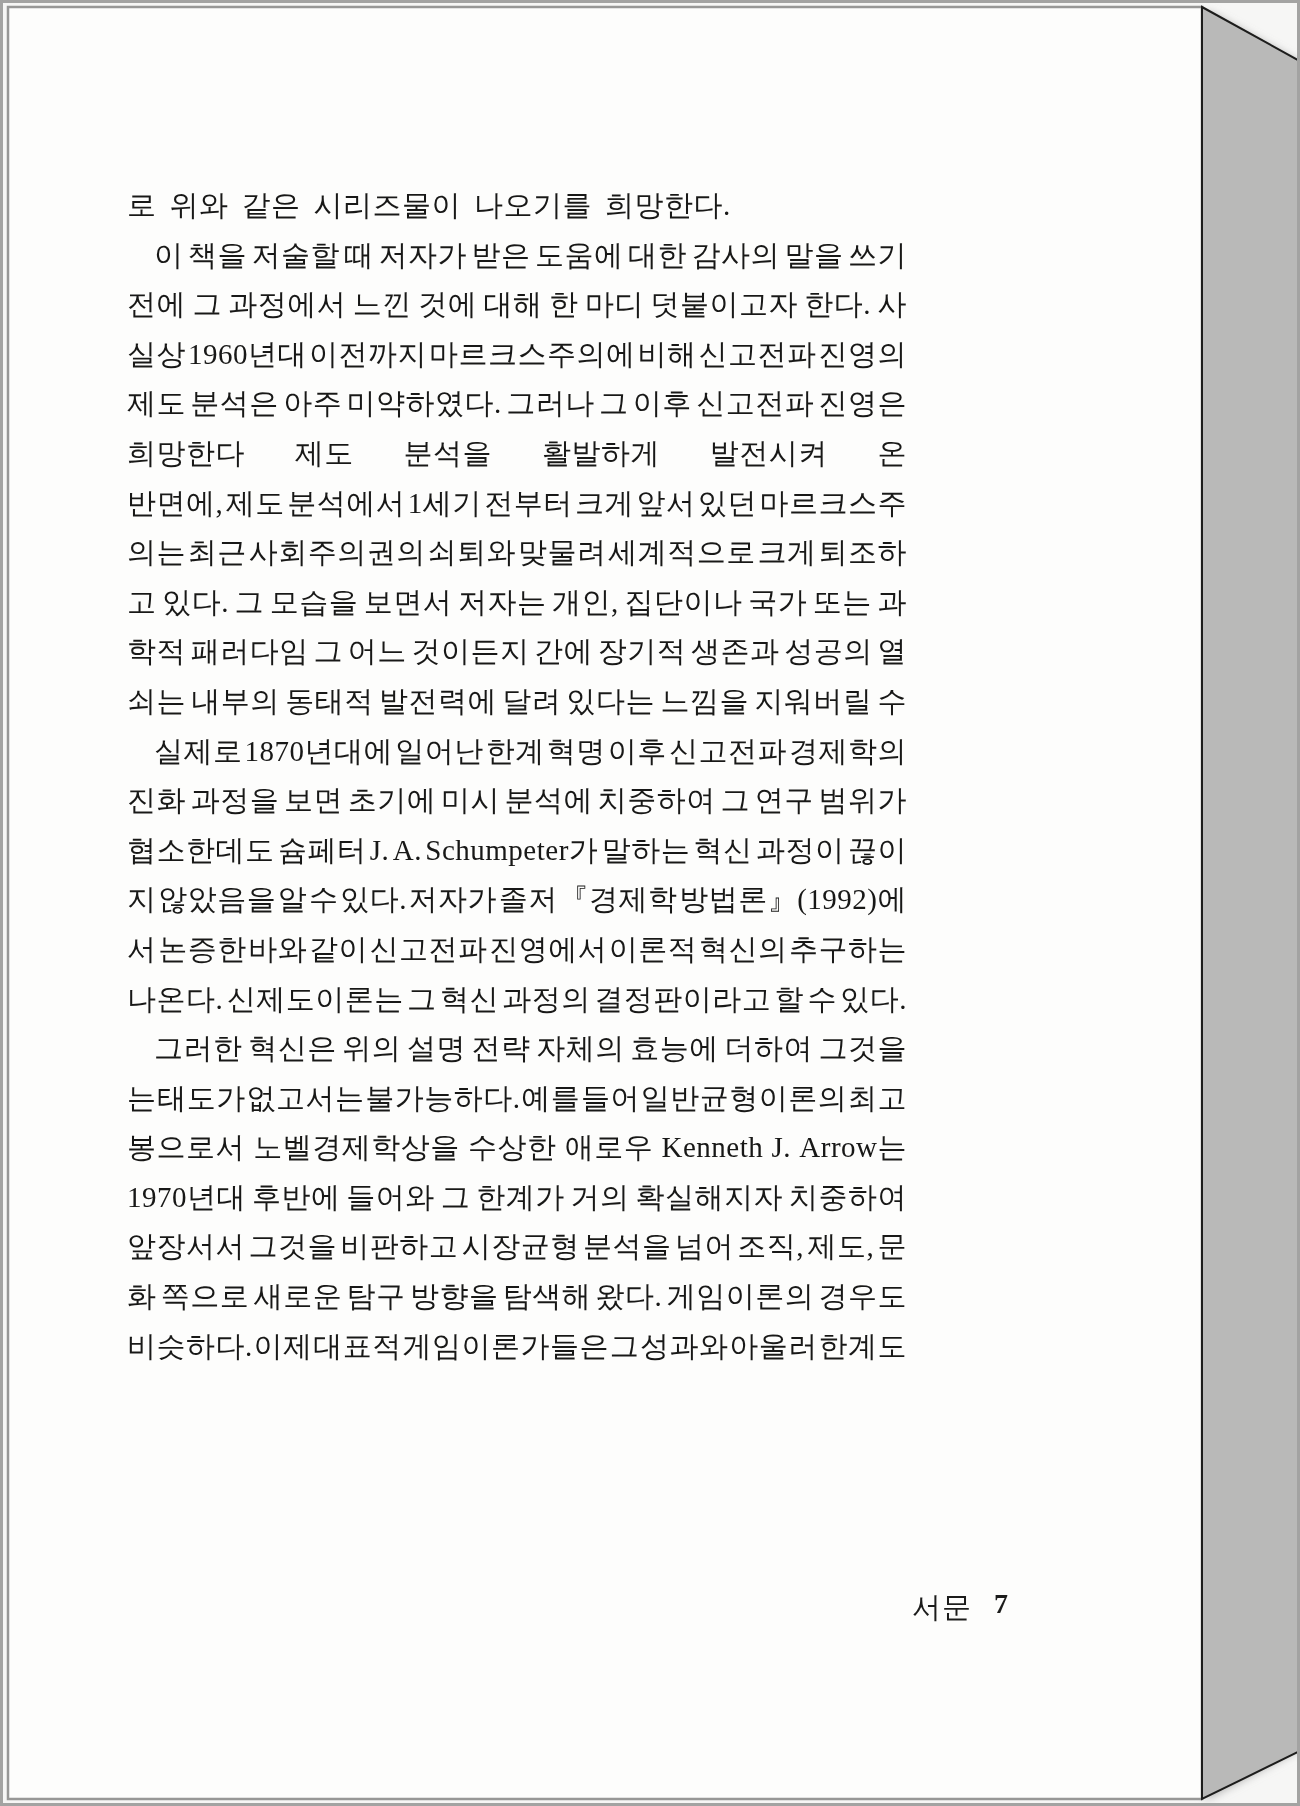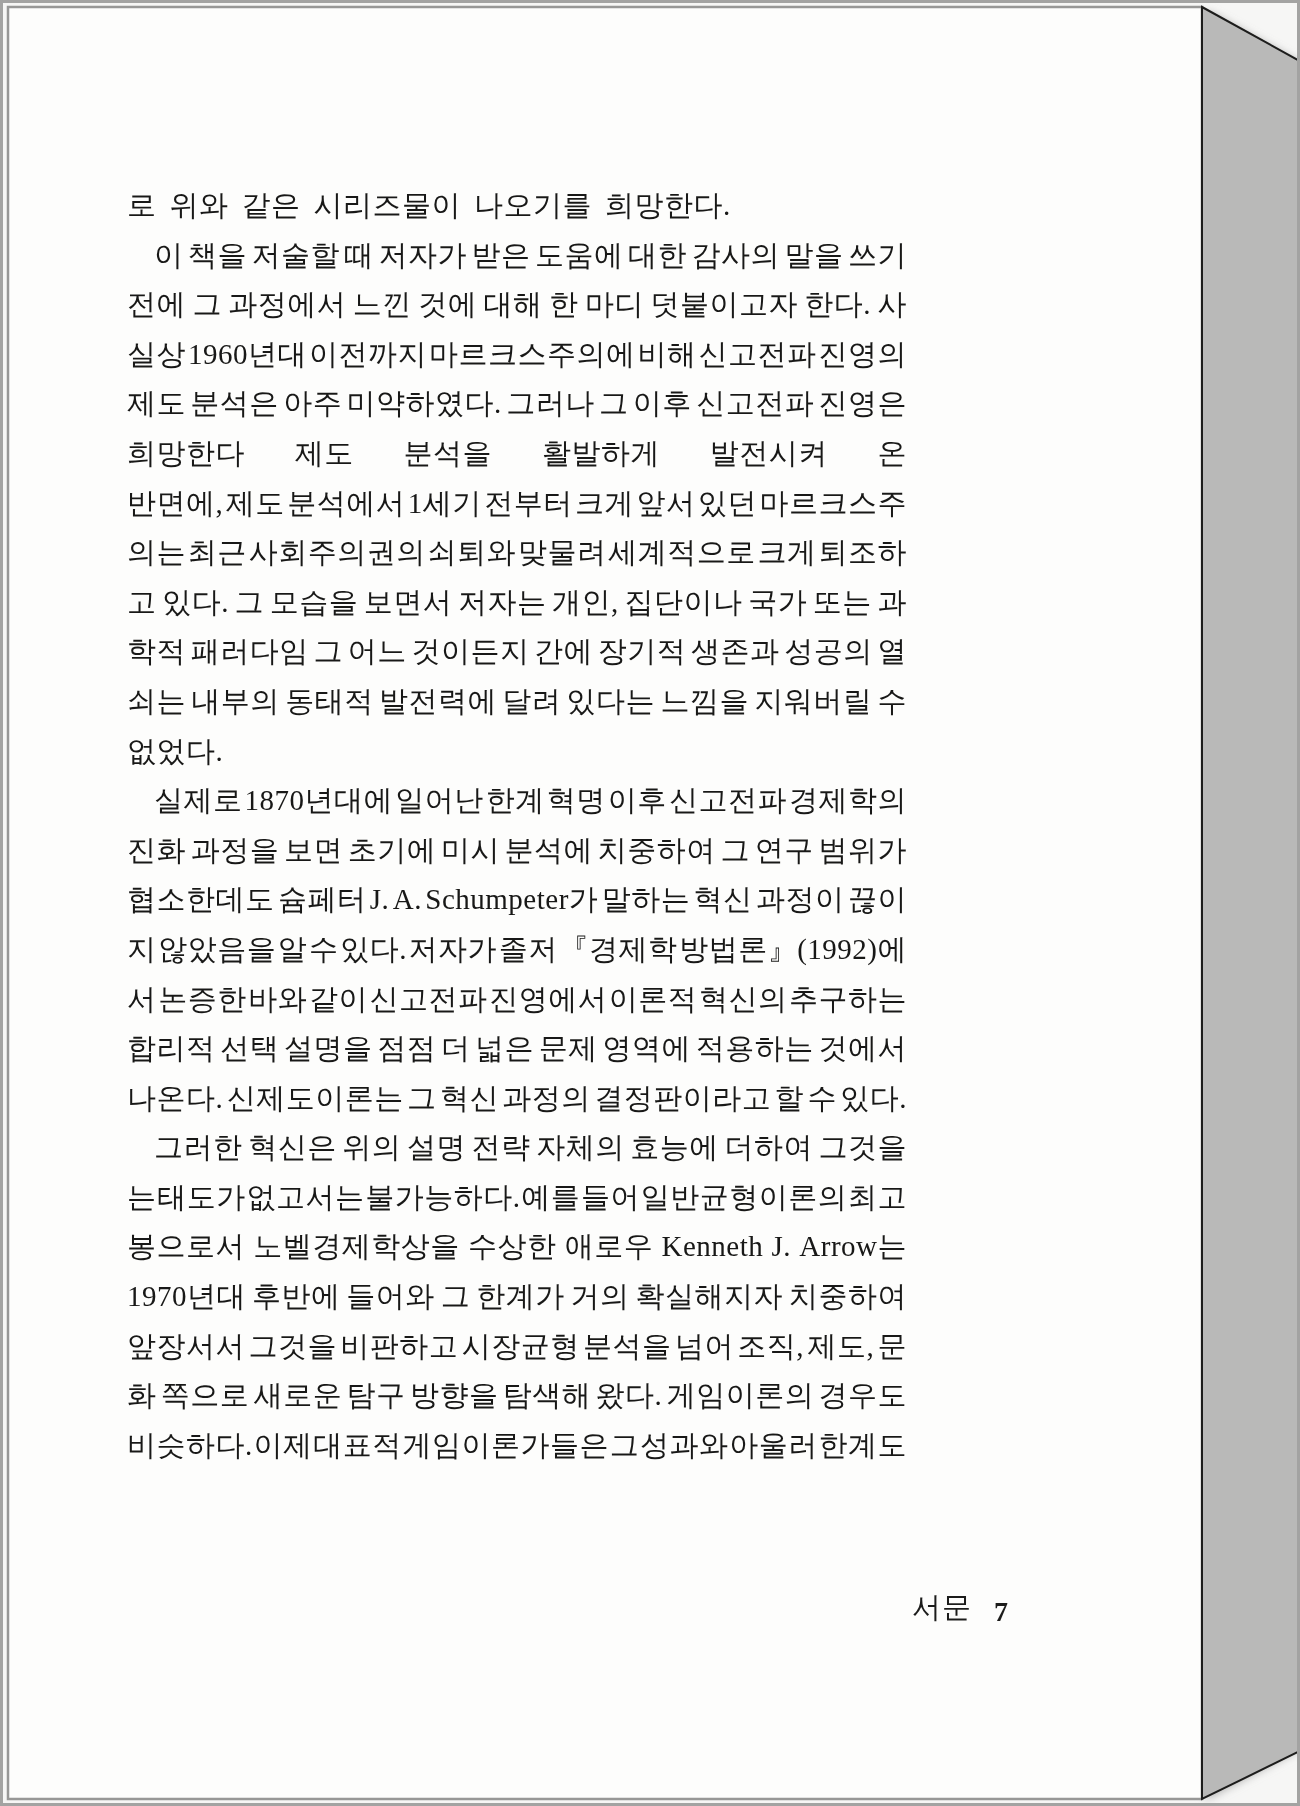--- a/index.html
+++ b/index.html
@@ -29,21 +29,21 @@
   .line.fill{justify-content:space-between;}
   .line:not(.fill){gap:13px;}
   .line.indent{padding-left:27px;}
   .footer{
     position:absolute;
     left:912px;top:1588px;
     z-index:2;
     font-size:29px;
     color:#1c1c1b;
     display:flex;
-    align-items:flex-end;
+    align-items:flex-start;
     gap:22px;
     letter-spacing:1px;
   }
   .footer .num{font-weight:700;font-size:28px;}
 </style>
 </head>
 <body>
 
 <div class="canvas">
 
@@ -178,23 +178,20 @@
         <span>쇠는</span>
         <span>내부의</span>
         <span>동태적</span>
         <span>발전력에</span>
         <span>달려</span>
         <span>있다는</span>
         <span>느낌을</span>
         <span>지워버릴</span>
         <span>수</span>
       </div>
-      <div class="line">
-        <span>없었다.</span>
-      </div>
       <div class="line fill indent">
         <span>실제로</span>
         <span>1870년대에</span>
         <span>일어난</span>
         <span>한계</span>
         <span>혁명</span>
         <span>이후</span>
         <span>신고전파</span>
         <span>경제학의</span>
       </div>
@@ -235,32 +232,20 @@
       <div class="line fill">
         <span>서</span>
         <span>논증한</span>
         <span>바와</span>
         <span>같이</span>
         <span>신고전파</span>
         <span>진영에서</span>
         <span>이론적</span>
         <span>혁신의</span>
         <span>추구하는</span>
-      </div>
-      <div class="line fill">
-        <span>합리적</span>
-        <span>선택</span>
-        <span>설명을</span>
-        <span>점점</span>
-        <span>더</span>
-        <span>넓은</span>
-        <span>문제</span>
-        <span>영역에</span>
-        <span>적용하는</span>
-        <span>것에서</span>
       </div>
       <div class="line fill">
         <span>나온다.</span>
         <span>신제도이론는</span>
         <span>그</span>
         <span>혁신</span>
         <span>과정의</span>
         <span>결정판이라고</span>
         <span>할</span>
         <span>수</span>

